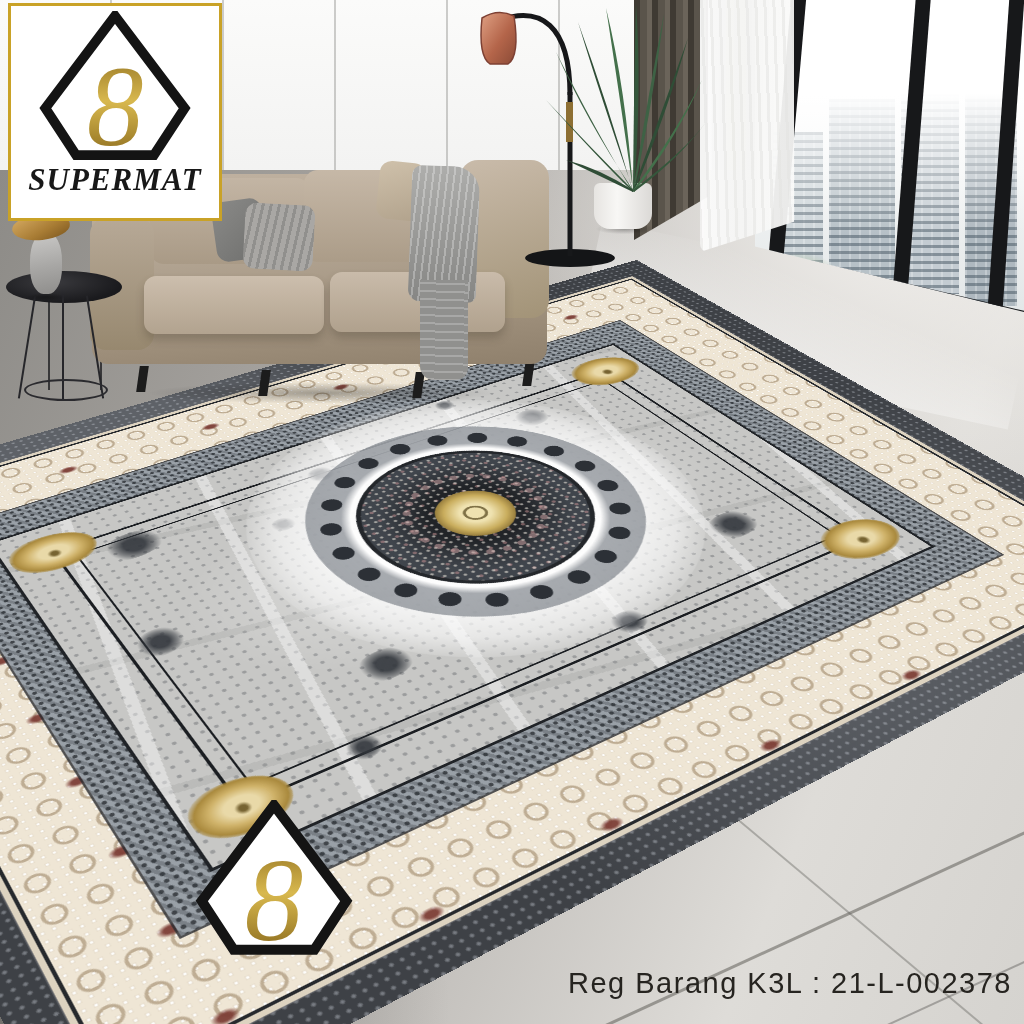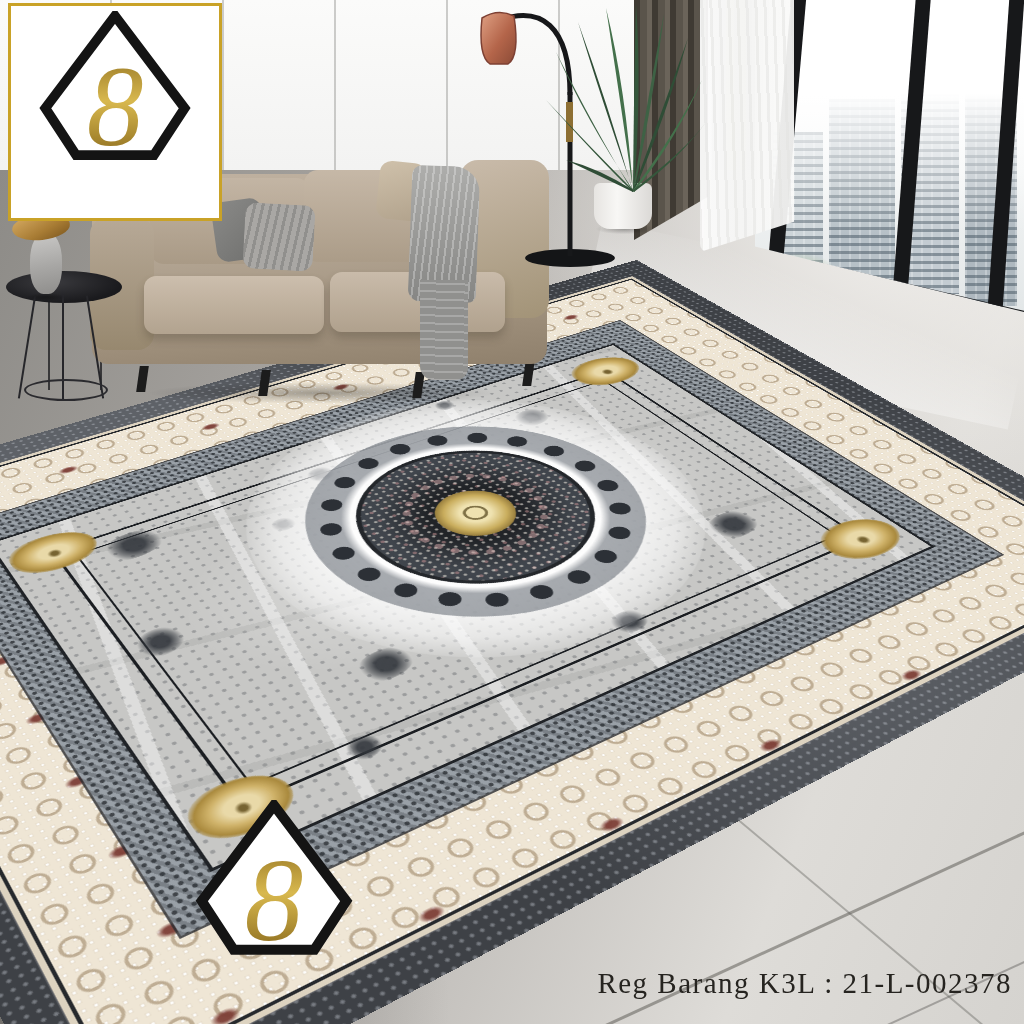--- a/index.html
+++ b/index.html
@@ -191,21 +191,21 @@
   .lamp{left:448px;top:0;width:185px;height:272px;z-index:7;}
 
   
   .badge{left:8px;top:3px;width:208px;height:212px;z-index:30;background:#ffffff;
     border:3px solid #C9A227;display:flex;flex-direction:column;align-items:center;}
   .badge svg{width:162px;height:149px;margin-top:5px;}
   .brand-name{margin-top:2px;font-family:"Liberation Serif",serif;font-weight:bold;font-style:italic;
     font-size:31px;letter-spacing:1px;color:#181818;}
   .logo2{left:190px;top:800px;width:168px;height:155px;z-index:30;}
   .logo2 svg{width:168px;height:155px;}
-  .regtext{right:12px;bottom:24px;z-index:30;font-family:Liberation Serif, serif;
+  .regtext{right:12px;bottom:24px;z-index:30;font-family:Liberation Sans, sans-serif;
     font-size:29px;letter-spacing:1.5px;color:#262420;}
 </style>
 </head>
 <body>
 
 <div class="stage">
 
   <div class="abs wall">
     <div class="wall-lines"></div>
   </div>
@@ -341,20 +341,21 @@
       <defs>
         <linearGradient id="goldA" x1="0" y1="0" x2="0" y2="1">
           <stop offset="0" stop-color="#8a6a1e"></stop>
           <stop offset="0.45" stop-color="#d8b84e"></stop>
           <stop offset="1" stop-color="#7c5c14"></stop>
         </linearGradient>
       </defs>
       <polygon points="50,3 93,60 74,89 26,89 7,60" fill="none" stroke="#141414" stroke-width="6"></polygon>
       <text x="50" y="83" text-anchor="middle" font-family="Liberation Serif, DejaVu Serif, serif" font-style="italic" font-size="70" fill="url(#goldA)">8</text>
     </svg>
+    <div class="brand-name">SUPERMAT</div>
   </div>
 
   <div class="abs logo2">
     <svg viewBox="0 0 100 92">
       <defs>
         <linearGradient id="goldB" x1="0" y1="0" x2="0" y2="1">
           <stop offset="0" stop-color="#8a6a1e"></stop>
           <stop offset="0.45" stop-color="#d8b84e"></stop>
           <stop offset="1" stop-color="#7c5c14"></stop>
         </linearGradient>

